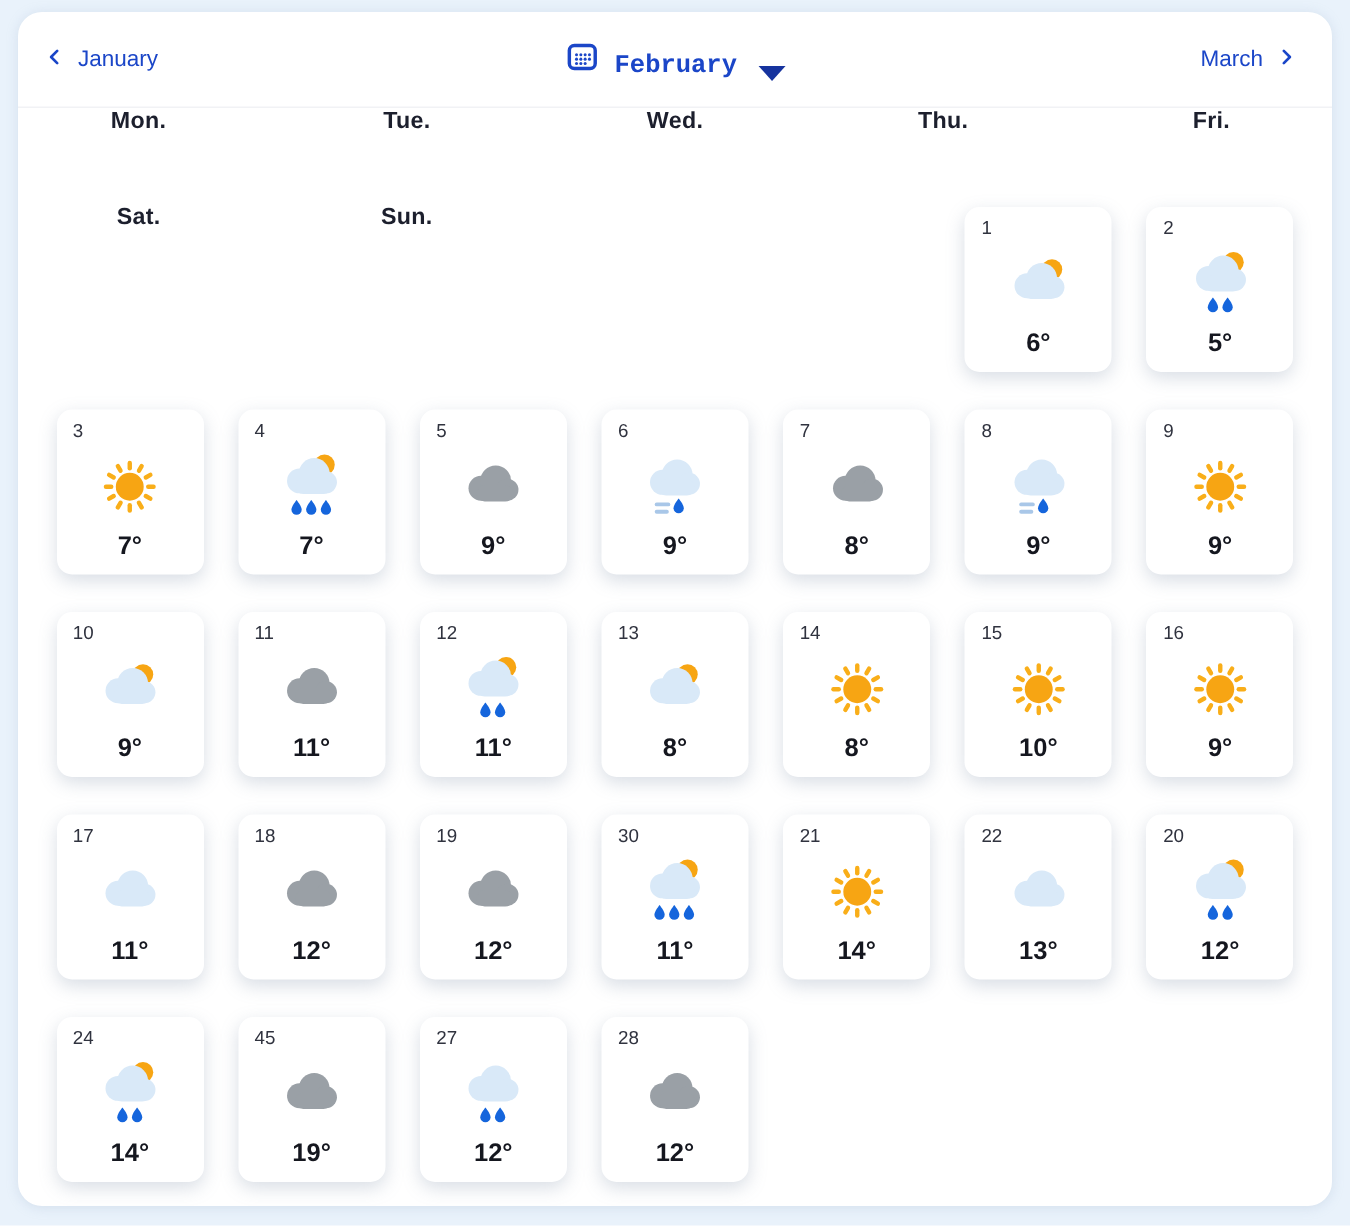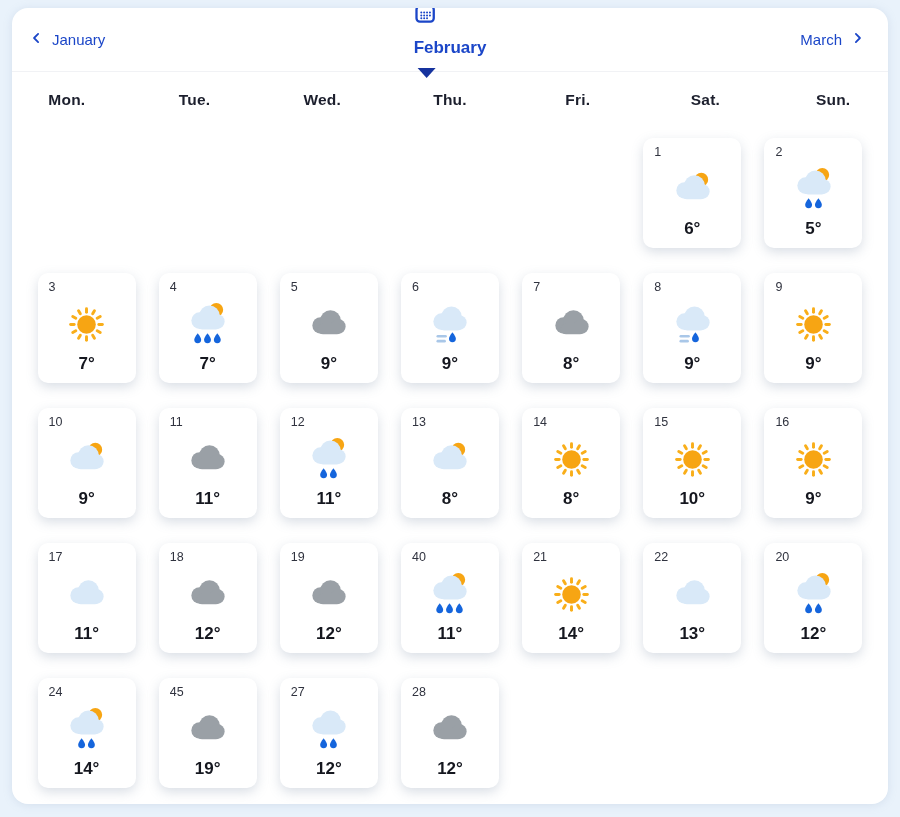--- a/index.html
+++ b/index.html
@@ -34,42 +34,41 @@
     background: none; border: none;
     font-family: "Liberation Sans", sans-serif;
   }
   .nav-prev { margin-left: 18px; }
   .nav-next { margin-left: auto; margin-right: 24px; text-align: center; }
   .month-select {
     position: absolute;
     left: 50%; top: 50%;
     transform: translate(-50%,-50%);
     display: flex;
-    align-items: flex-start;
+    align-items: flex-end;
     gap: 10px;
     cursor: pointer;
     background: none; border: none;
-    font-family: Liberation Sans, sans-serif;
-    flex-direction: column;
+    font-family: Liberation Mono, monospace;
   }
   .month-label {
     color: #1b46c8;
     font-size: 17px;
     font-weight: 700;
   }
   .caret-down {
     width: 0; height: 0;
     margin-left: 4px;
     border-left: 9px solid transparent;
     border-right: 9px solid transparent;
     border-top: 10px solid #16339e;
   }
   .weekday-row {
     display: grid;
-    grid-template-columns: repeat(7, 1fr);
+    grid-template-columns: repeat(5, 1fr);
     justify-items: center;
     align-items: center;
     height: 56px;
     padding: 0 14px;
     gap: 46px;
   }
   .weekday {
     font-size: 15.5px;
     font-weight: 700;
     color: #1c1f2d;
@@ -501,21 +500,21 @@
               <circle cx="16" cy="25" r="8.5"></circle>
               <circle cx="26" cy="20" r="10.5"></circle>
               <circle cx="34" cy="26" r="7.5"></circle>
               <rect x="13" y="23" width="25" height="11" rx="5.5"></rect>
             </g>
           </svg>
         </div>
         <div class="day-temp">12°</div>
       </div>
       <div class="day-card">
-        <div class="day-num">40</div>
+        <div class="day-num">30</div>
         <div class="day-icon">
           <svg width="47" height="47" viewBox="0 0 48 48">
             <g transform="translate(0,-5)">
               <circle cx="33" cy="14" r="7" fill="#f7a513"></circle>
               <g fill="#d9e9f8">
                 <circle cx="16" cy="25" r="8.5"></circle>
                 <circle cx="26" cy="20" r="10.5"></circle>
                 <circle cx="34" cy="26" r="7.5"></circle>
                 <rect x="13" y="23" width="25" height="11" rx="5.5"></rect>
               </g>

